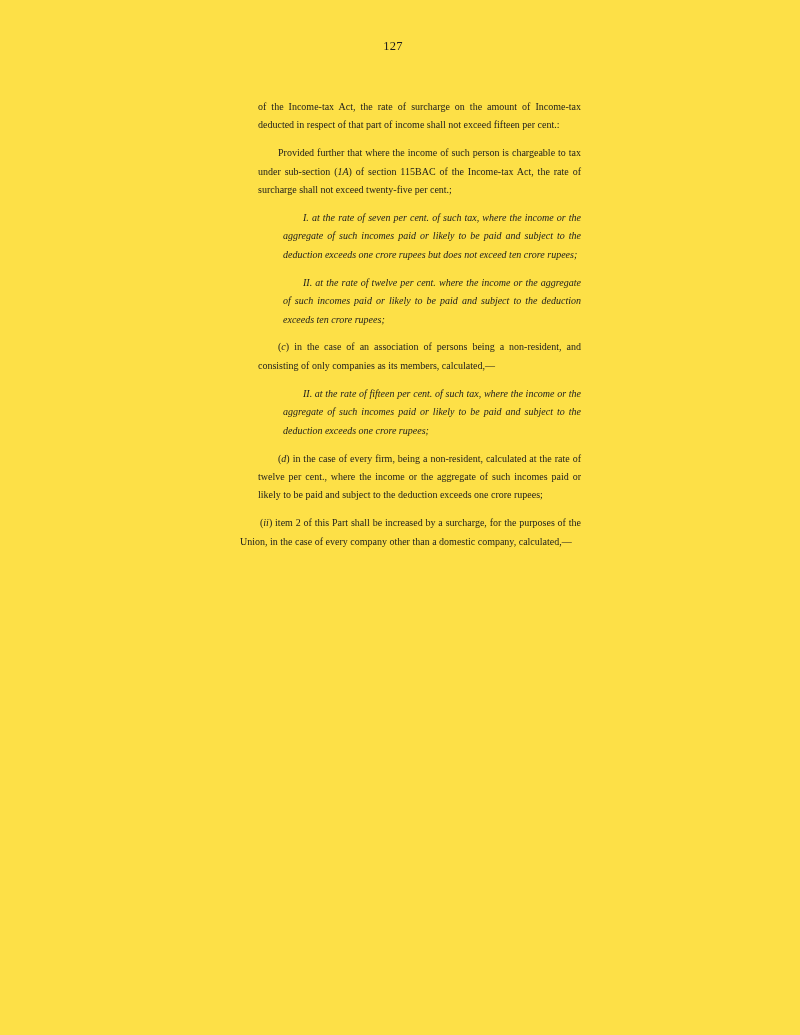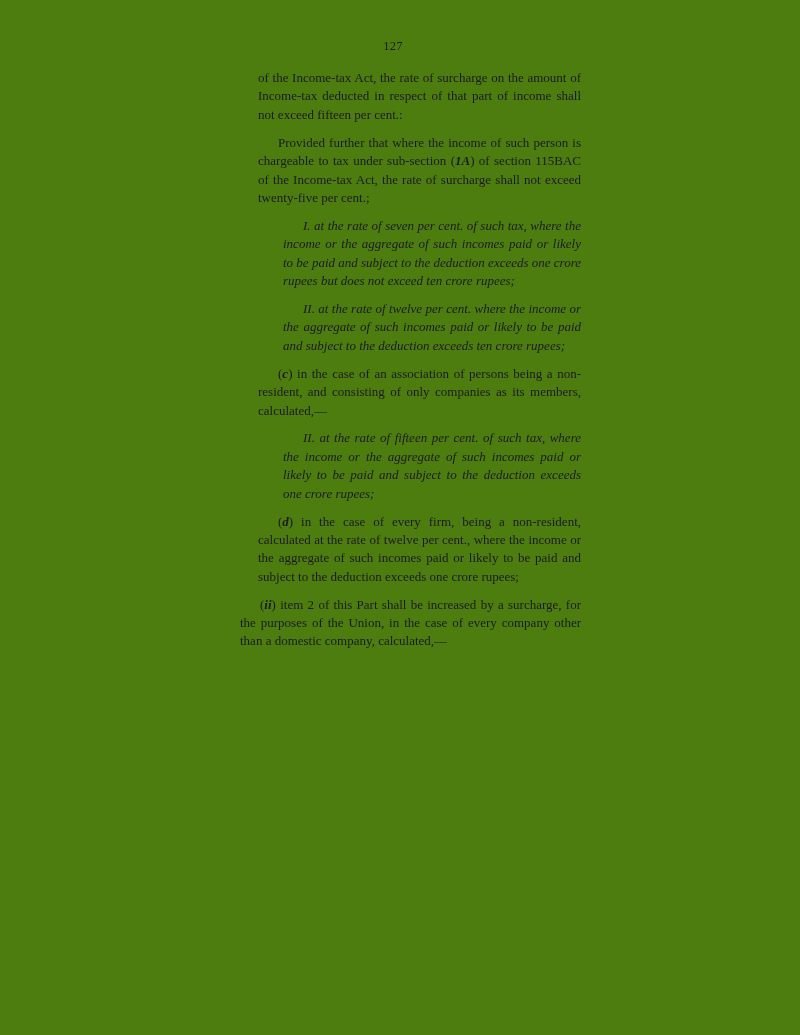--- a/index.html
+++ b/index.html
@@ -4,52 +4,52 @@
 <style>
   html, body {
     margin: 0;
     padding: 0;
     background: #ffffff;
   }
   .page {
     position: relative;
     width: 800px;
     height: 1035px;
-    background: #4d7c0f;
+    background: #fde047;
     color: #1c1c1c;
     font-family: "Liberation Serif", "DejaVu Serif", serif;
     overflow: hidden;
   }
   .page-number {
     position: absolute;
     top: 39px;
     left: 0;
     right: 14px;
     text-align: center;
     font-size: 12.5px;
     letter-spacing: 0.3px;
   }
   .document-body {
     position: absolute;
-    top: 69px;
+    top: 98px;
     left: 240px;
     width: 341px;
-    font-size: 13px;
+    font-size: 10px;
     line-height: 18.4px;
     text-align: justify;
   }
   p.para {
     margin: 0 0 9.5px 0;
     padding: 0;
   }
   p.level-0 { margin-left: 0; }
   p.level-1 { margin-left: 18px; }
   p.level-2 { margin-left: 43px; font-style: italic; }
   p.indent { text-indent: 20px; }
-  .it { font-style: italic; font-weight: bold; }
+  .it { font-style: italic; }
 </style>
 </head>
 <body>
 
 <div class="page">
   <div class="page-number">127</div>
   <div class="document-body">
       <p class="para level-1"><span>of the Income-tax Act, the rate of surcharge on the amount of Income-tax deducted in respect of that part of income shall not exceed fifteen per cent.:</span></p>
       <p class="para level-1 indent"><span>Provided further that where the income of such person is chargeable to tax under sub-section (</span><span class="it">1A</span><span>) of section 115BAC of the Income-tax Act, the rate of surcharge shall not exceed twenty-five per cent.;</span></p>
       <p class="para level-2 indent"><span>I. at the rate of seven per cent. of such tax, where the income or the aggregate of such incomes paid or likely to be paid and subject to the deduction exceeds one crore rupees but does not exceed ten crore rupees;</span></p>

